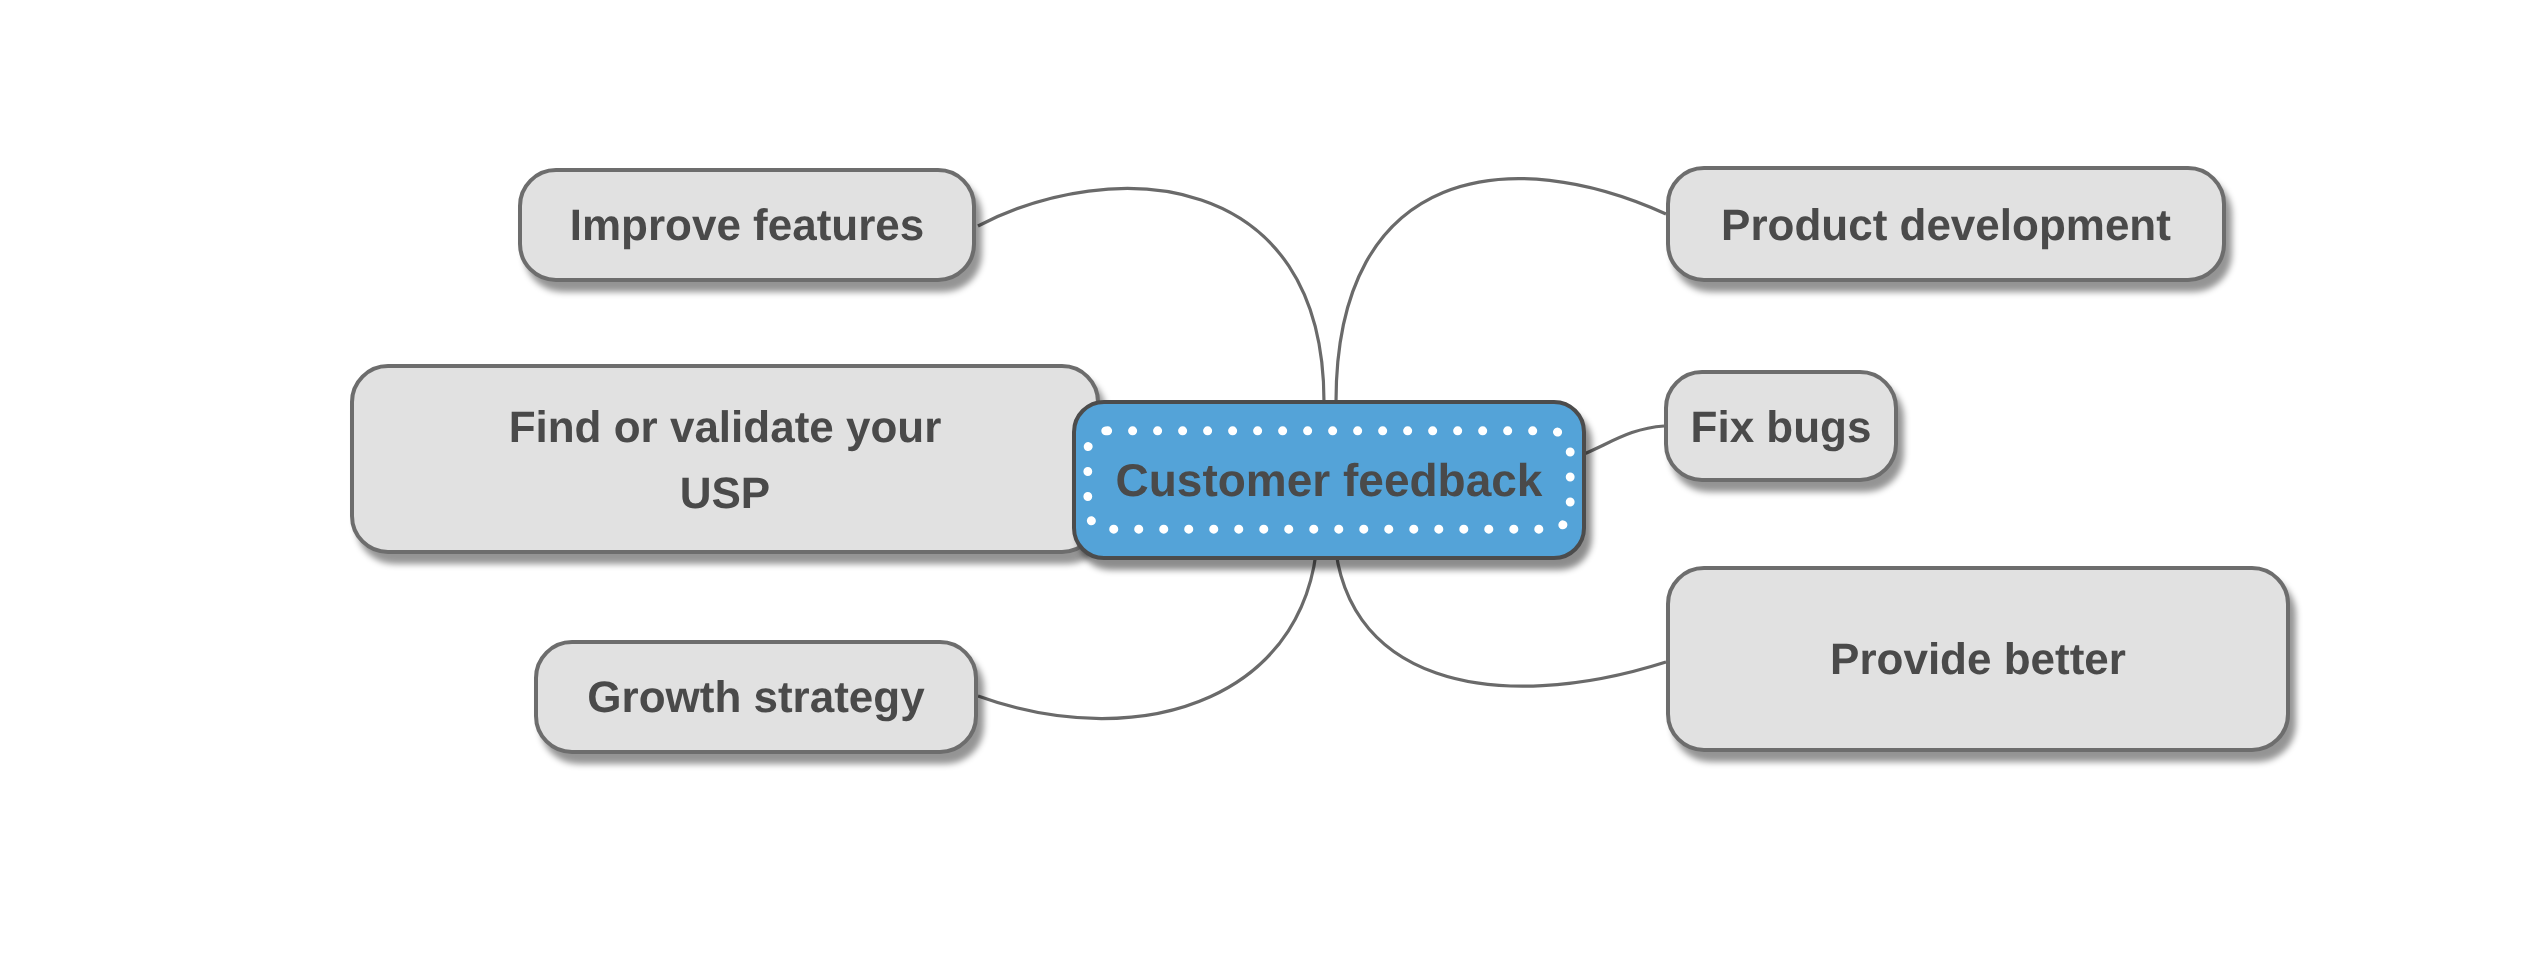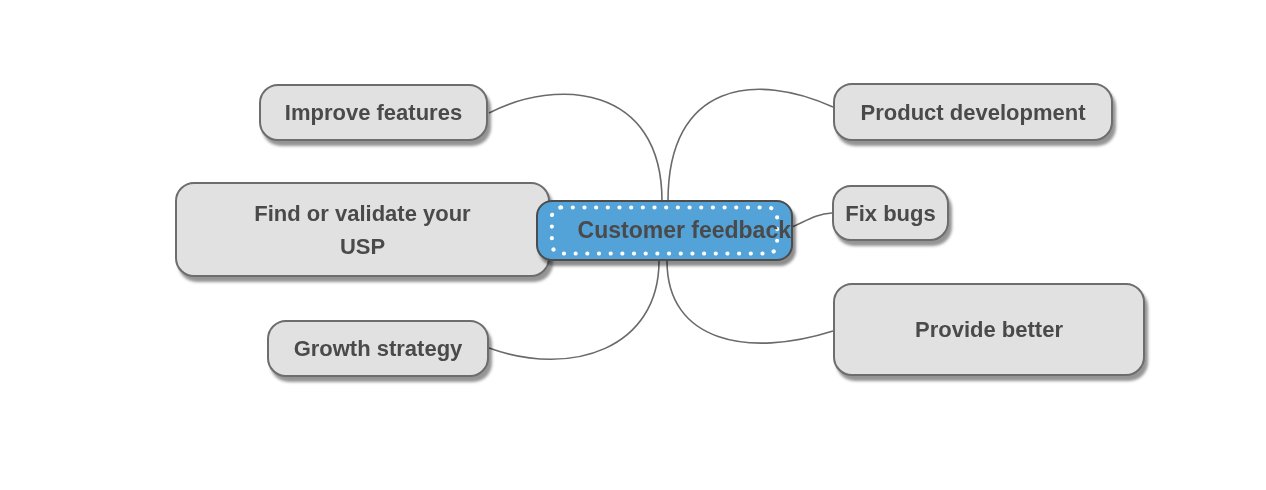--- a/index.html
+++ b/index.html
@@ -108,21 +108,21 @@
 
   <div class="node branch" style="left:175px; top:182px; width:375px; height:95px; padding:0 28px;">
     <span class="line">Find or validate your</span>
     <span class="line">USP</span>
   </div>
 
   <div class="node branch" style="left:267px; top:320px; width:222px; height:57px;text-align:center;">
     <span class="node-label">Growth strategy</span>
   </div>
 
-  <div class="node center" style="left:536px; top:200px; width:257px; height:61px;align-items:flex-end;">
+  <div class="node center" style="left:536px; top:200px; width:257px; height:80px;">
     <svg class="dotted-ring" viewBox="0 0 257 62" aria-hidden="true">
       <rect x="6" y="6" width="245" height="50" rx="10"></rect>
     </svg>
     <span class="node-label">Customer feedback</span>
   </div>
 
   <div class="node branch" style="left:833px; top:83px; width:280px; height:58px;">
     <span class="node-label">Product development</span>
   </div>
 

